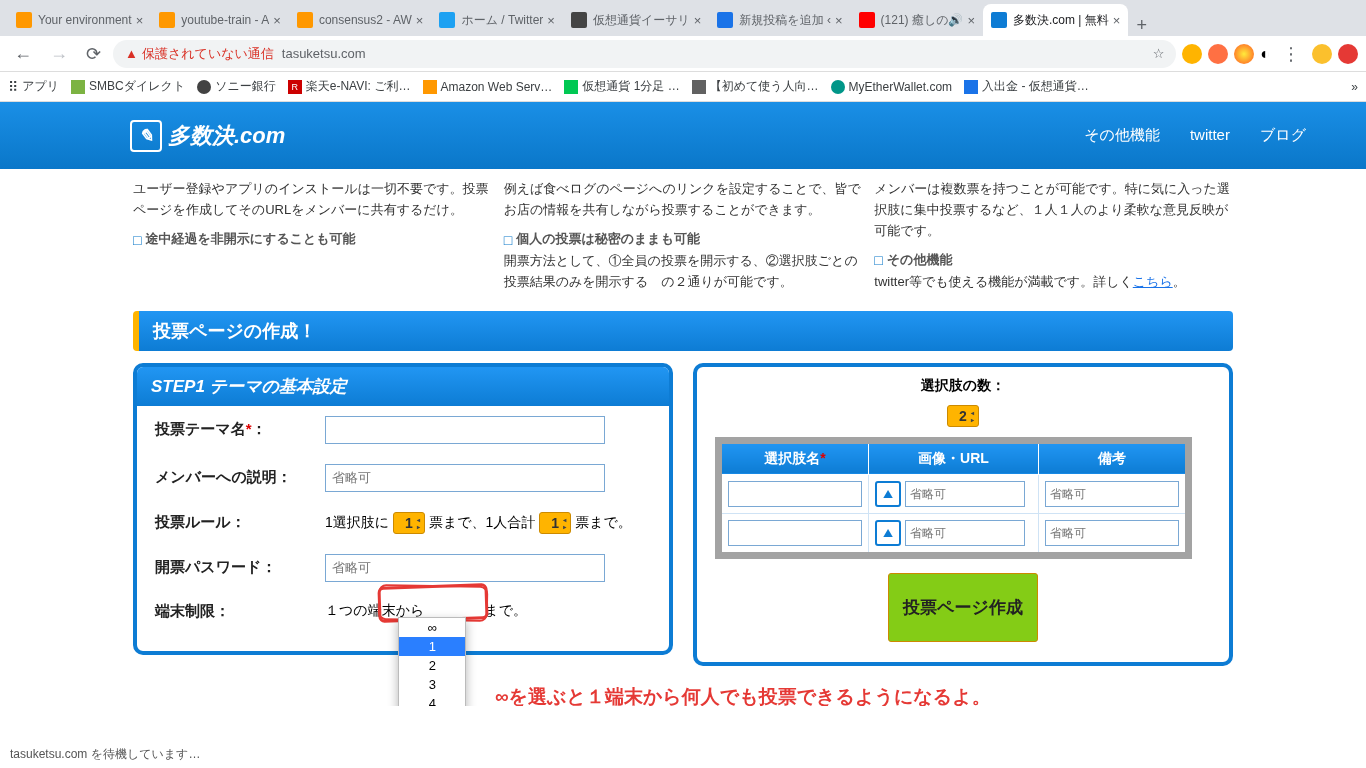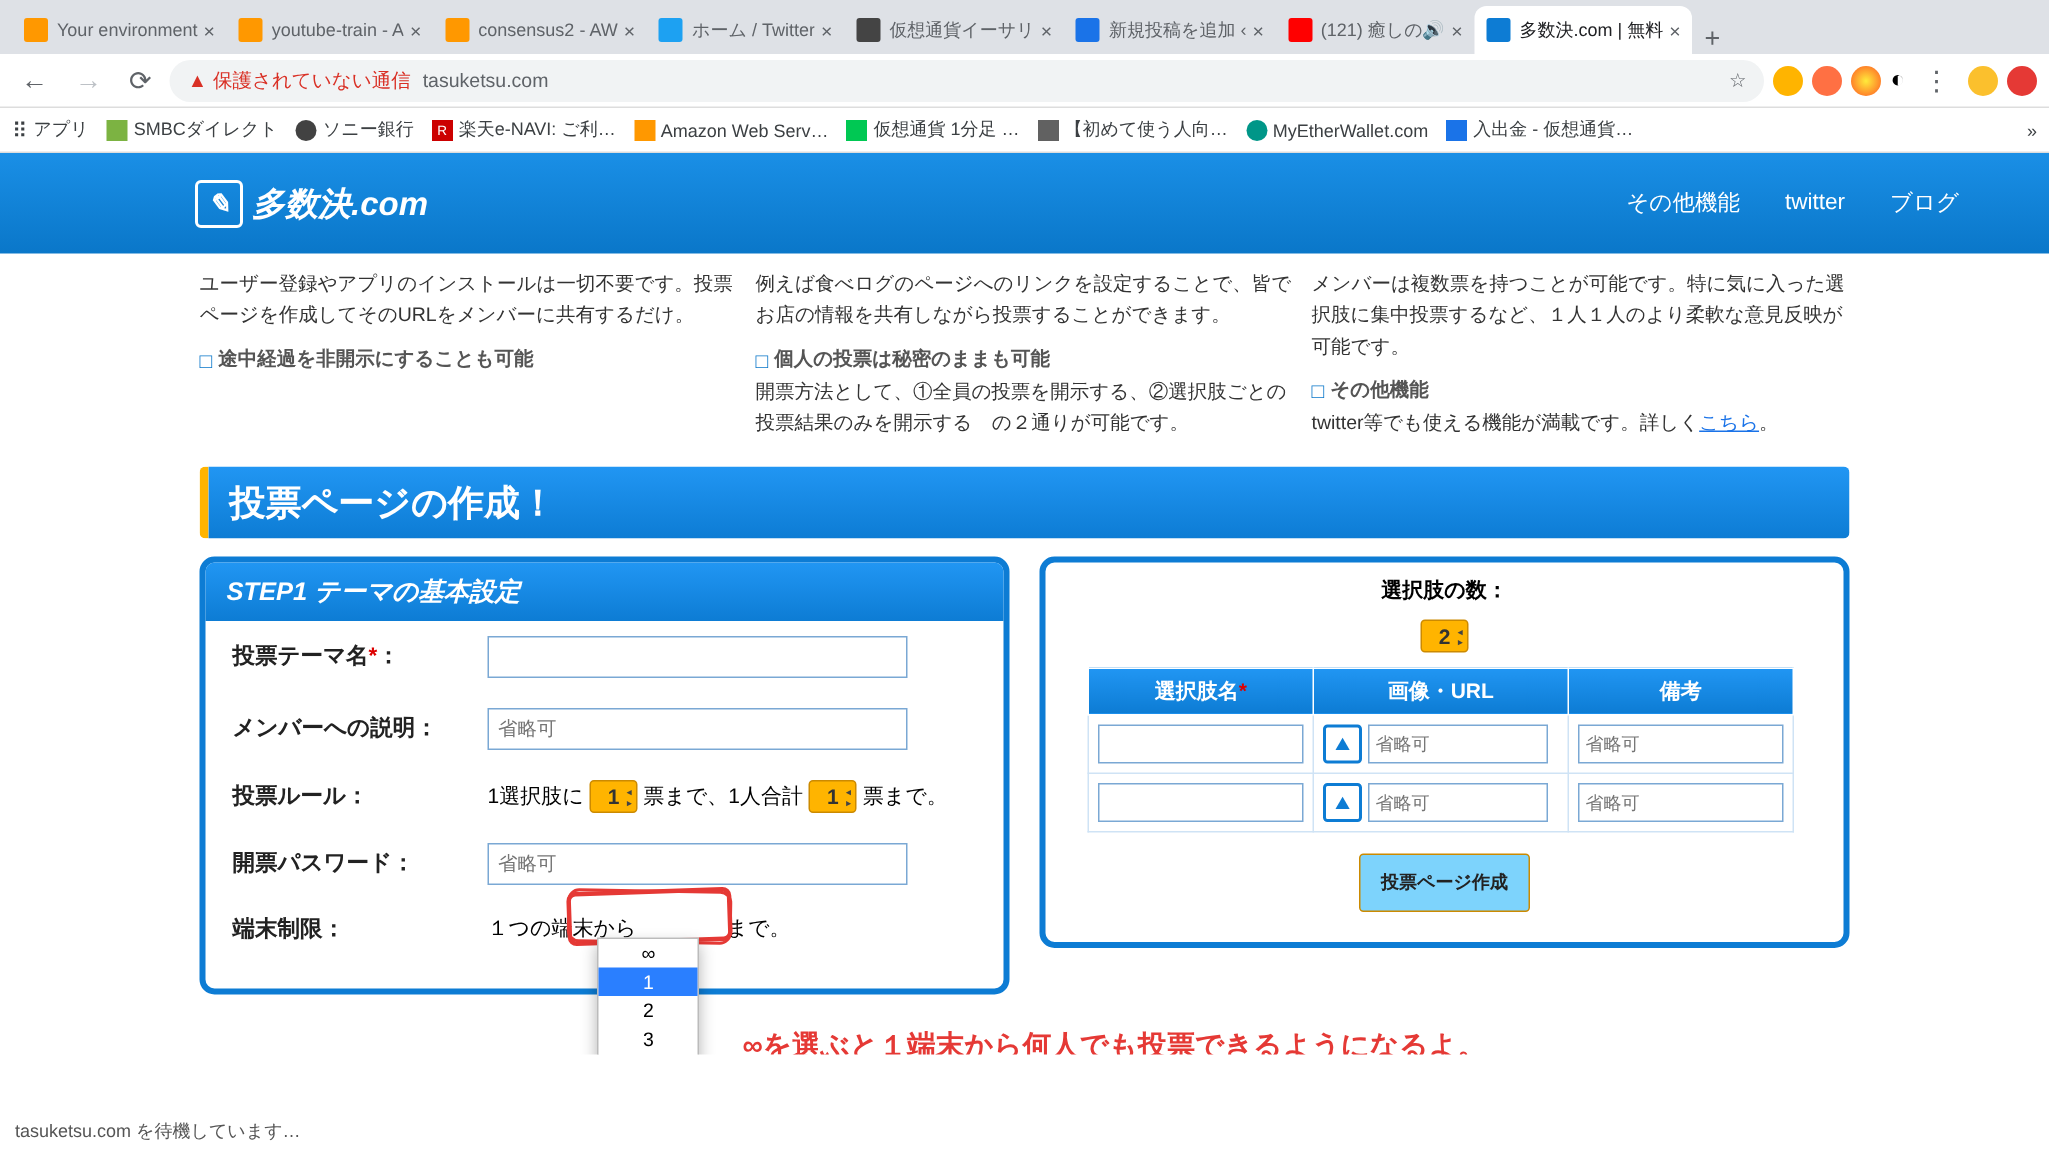--- a/index.html
+++ b/index.html
@@ -33,21 +33,21 @@
 
 
 .content { width: 1100px; margin: 0 auto; padding: 10px 0 40px; }
 .features { display:flex; gap:12px; }
 .feat-col { flex:1; font-size:13px; color:#333; line-height:1.6; }
 .feat-head { font-weight:bold; color:#555; display:flex; align-items:center; gap:4px; margin-top:8px; }
 .feat-head::before { content:"□"; color:#0a77c9; font-size:14px; display:inline-block; }
 a.inline { color:#1a73e8; text-decoration:underline; }
 
 
-.section-bar { background: linear-gradient(#2196f3,#0d7cd4); color:#fff; font-size:24px; font-weight:bold; padding:8px 14px; border-radius:4px; margin:18px 0 12px; border-left:6px solid #ffb400; }
+.section-bar { background: linear-gradient(#2196f3,#0d7cd4); color:#fff; font-size:18px; font-weight:bold; padding:8px 14px; border-radius:4px; margin:18px 0 12px; border-left:6px solid #ffb400; }
 
 .steps { display:flex; gap:20px; align-items:flex-start; }
 .step-box { border:4px solid #0d7cd4; border-radius:10px; padding:0 0 20px; }
 .step1 { flex:0 0 540px; }
 .step2 { flex:1; }
 .step-title { background: linear-gradient(#2196f3,#0d7cd4); color:#fff; font-size:17px; font-weight:bold; padding:8px 14px; border-radius:6px 6px 0 0; font-style:italic; }
 
 .form-row { display:flex; align-items:center; padding:10px 18px; }
 .form-label { width:170px; font-weight:bold; font-size:15px; color:#222; }
 .req { color:#d00; }
@@ -63,28 +63,28 @@
 .dd-scribble::before { content:""; position:absolute; inset:-3px; border:2px solid #e53935; border-radius:8px; transform:rotate(3deg);}
 .dd-list { position:absolute; left:-26px; top:6px; width:68px; background:#fff; border:1px solid #bbb; box-shadow:0 4px 10px rgba(0,0,0,.3); z-index:5; text-align:center; font-size:13px; }
 .dd-list div { padding:2px 0; }
 .dd-list .sel { background:#2a7fff; color:#fff; }
 .dd-list .arrow { background:#eee; }
 
 .annot { color:#e53935; font-size:19px; font-weight:bold; position:absolute; }
 
 
 .s2-ctrl { padding:10px 18px; display:flex; align-items:center; gap:10px; font-weight:bold; font-size:14px;flex-direction:column; }
-.opt-table { margin:0 28px; border:1px solid #a3a3a3; border-collapse:collapse; }
+.opt-table { margin:0 18px; border:7px solid #a3a3a3; border-collapse:collapse; }
 .opt-table th { background:linear-gradient(#2196f3,#0d7cd4); color:#fff; font-size:14px; padding:6px 8px; border:1px solid #fff; text-align:center; }
 .opt-table td { padding:6px; border:1px solid #cfe3f5; }
 .opt-table input { width:100%; height:26px; border:1px solid #7aa8d4; padding:2px 4px; font-size:12px; }
 .img-pick { width:26px; height:26px; border:2px solid #0d7cd4; border-radius:3px; display:inline-flex; align-items:center; justify-content:center; color:#0d7cd4; font-size:12px; margin-right:4px; }
 td.col1 { width:150px; } td.col2 { width:170px; } td.col3 { width:150px; }
 .submit-wrap { text-align:center; margin-top:14px; }
-.submit-btn { background:#7dd3fc; border:1px solid #cc8a00; border-radius:3px; padding:10px 14px; font-weight:bold; font-size:12px; color:#222; }
+.submit-btn { background:#84cc16; border:1px solid #cc8a00; border-radius:3px; padding:22px 14px; font-weight:bold; font-size:17px; color:#222; }
 
 .status { position:fixed; left:6px; bottom:4px; font-size:12px; color:#555; background:#fff; padding:1px 4px; }
 </style>
 </head>
 <body>
 
 <div class="browser-tabs">
   <div class="tab">
       <span class="favicon" style="background:#ff9800"></span>
       <span class="title">Your environment</span>

